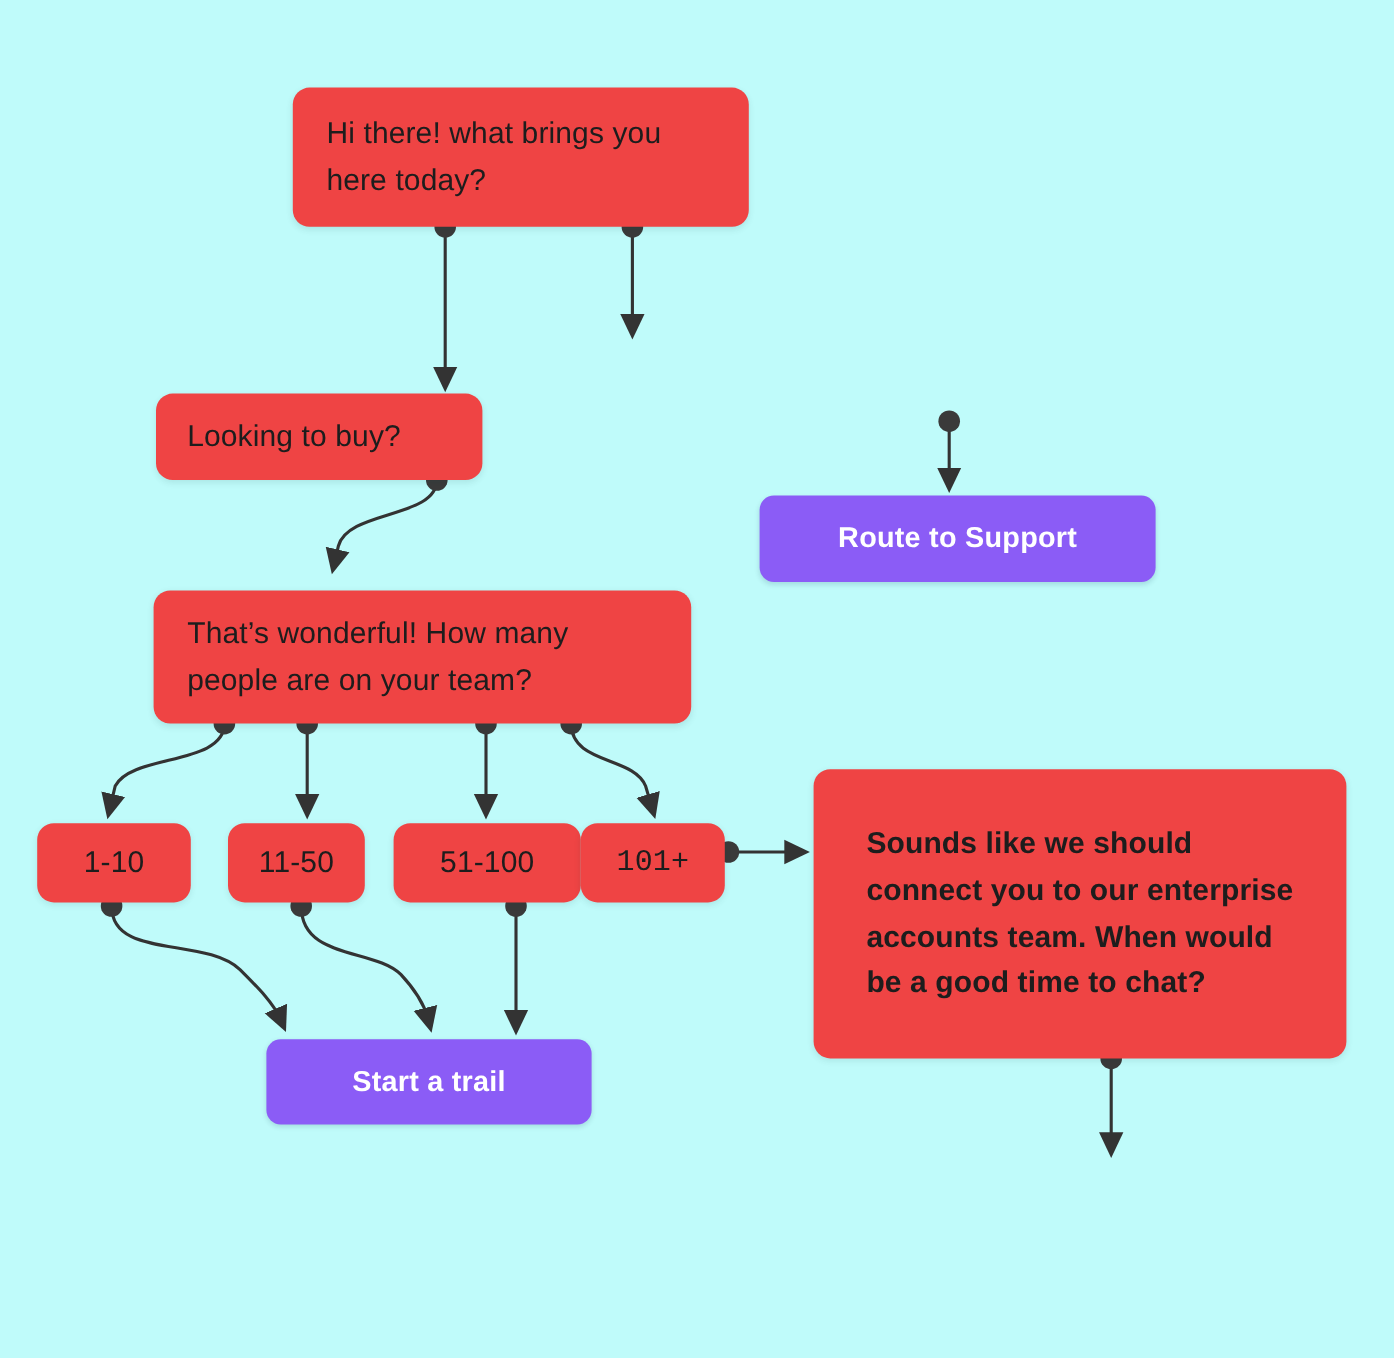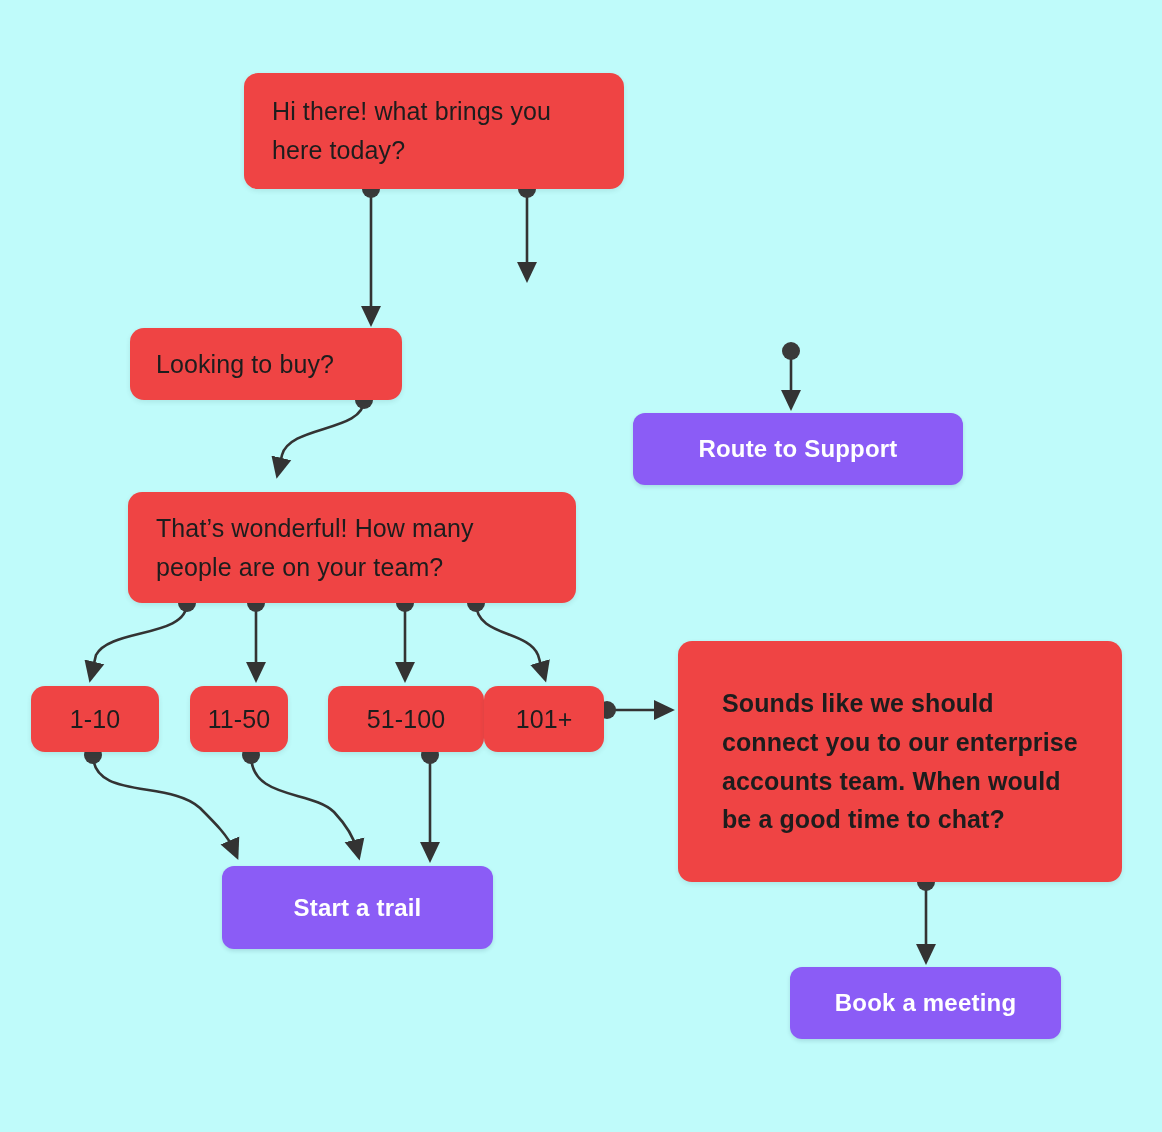--- a/index.html
+++ b/index.html
@@ -159,41 +159,38 @@
   </div>
 
   <div class="node card" style="left:100px; top:492px; width:448px; height:111px;margin-left:28px;">
     <span class="card-text">That’s wonderful! How many people are on your team?</span>
   </div>
 
   <div class="node card option" style="left:31px; top:686px; width:128px; height:66px;">
     <span class="card-text" style="text-align:center;">1-10</span>
   </div>
 
-  <div class="node card option" style="left:190px; top:686px; width:98px; height:66px;">
+  <div class="node card option" style="left:190px; top:686px; width:114px; height:66px;">
     <span class="card-text" style="text-align:center;">11-50</span>
   </div>
 
   <div class="node card option" style="left:328px; top:686px; width:156px; height:66px;">
     <span class="card-text" style="text-align:center;">51-100</span>
   </div>
 
-  <div class="node card option" style="left:484px; top:686px; width:120px; height:66px;">
+  <div class="node card option" style="left:484px; top:686px; width:120px; height:66px;font-family:Liberation Mono, monospace;">
     <span class="card-text" style="text-align:center;">101+</span>
   </div>
 
   <div class="node card" style="left:678px; top:641px; width:444px; height:241px; padding:0 44px 0 44px;font-weight:bold;">
     <span class="card-text">Sounds like we should connect you to our enterprise accounts team. When would be a good time to chat?</span>
   </div>
 
   <div class="node cta" style="left:633px; top:413px; width:330px; height:72px;">
     <span class="card-text" style="text-align:center;">Route to Support</span>
   </div>
 
-  <div class="node cta" style="left:222px; top:866px; width:271px; height:83px;">
+  <div class="node cta" style="left:222px; top:866px; width:271px; height:71px;">
     <span class="card-text" style="text-align:center;">Start a trail</span>
   </div>
 
-  <div class="node cta" style="left:790px; top:967px; width:271px; height:72px;">
-    <span class="card-text" style="text-align:center;">Book a meeting</span>
-  </div>
 
 </div>
 
 </body></html>

